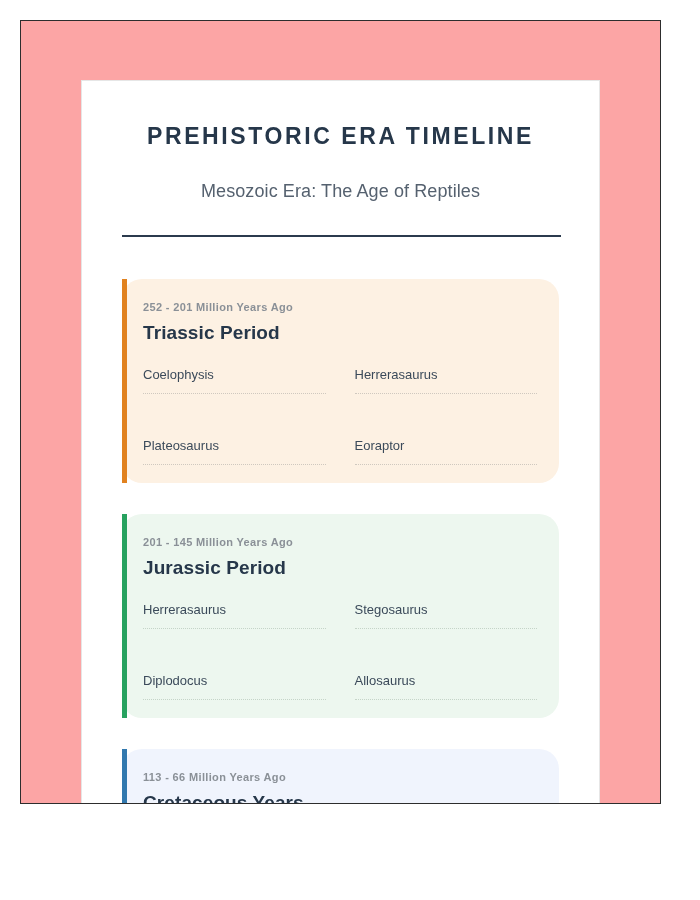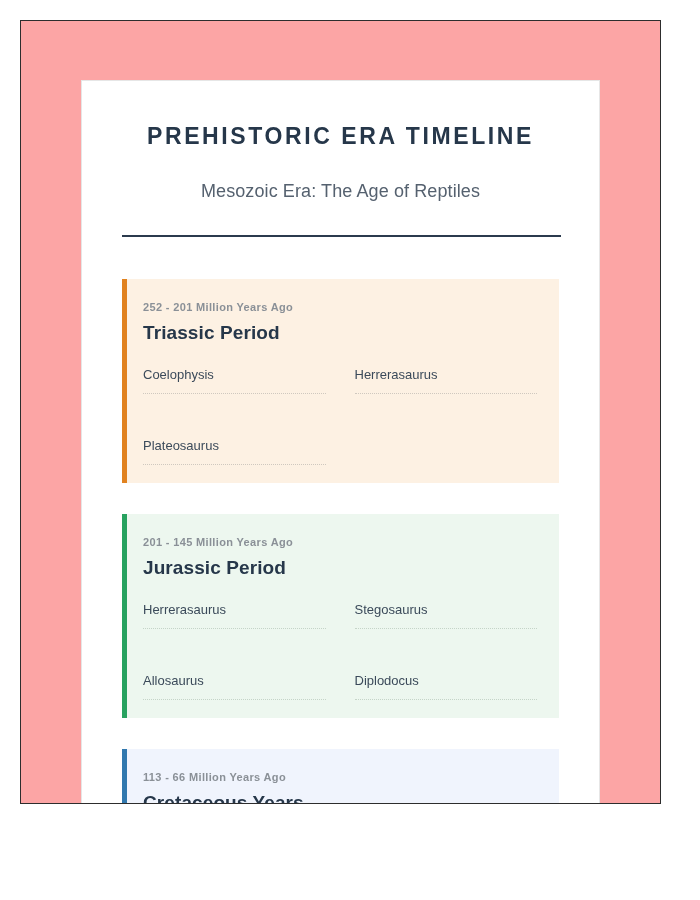--- a/index.html
+++ b/index.html
@@ -71,20 +71,21 @@
   #periods-list {
     margin: 0;
     padding: 42px 40px 0 40px;
   }
 
   .period-card {
     position: relative;
     margin: 0 0 31px 0;
     padding: 22px 22px 18px 21px;
     box-sizing: border-box;
+    border-radius: 20px;
   }
 
   .period-accent {
     position: absolute;
     left: 0;
     top: 0;
     bottom: 0;
     width: 5px;
   }
 
@@ -144,31 +145,32 @@
 
     <div id="periods-list">
         <div class="period-card theme-triassic" style="background: rgb(253, 241, 227);">
           <div class="period-accent" style="background: rgb(225, 130, 31);"></div>
           <div class="period-era">252 - 201 Million Years Ago</div>
           <div class="period-name">Triassic Period</div>
           <div class="species-grid">
             <div class="species-item">Coelophysis</div>
             <div class="species-item">Herrerasaurus</div>
             <div class="species-item row-last">Plateosaurus</div>
+            <div class="species-item row-last">Eoraptor</div>
           </div>
         </div>
         <div class="period-card theme-jurassic" style="background: rgb(237, 247, 239);">
           <div class="period-accent" style="background: rgb(39, 162, 95);"></div>
           <div class="period-era">201 - 145 Million Years Ago</div>
           <div class="period-name">Jurassic Period</div>
           <div class="species-grid">
             <div class="species-item">Herrerasaurus</div>
             <div class="species-item">Stegosaurus</div>
+            <div class="species-item row-last">Diplodocus</div>
             <div class="species-item row-last">Allosaurus</div>
-            <div class="species-item row-last">Diplodocus</div>
           </div>
         </div>
         <div class="period-card theme-cretaceous" style="background: rgb(240, 244, 253);">
           <div class="period-accent" style="background: rgb(49, 120, 174);"></div>
           <div class="period-era">113 - 66 Million Years Ago</div>
           <div class="period-name">Cretaceous Years</div>
         </div>
       </div>
 
   </div>

